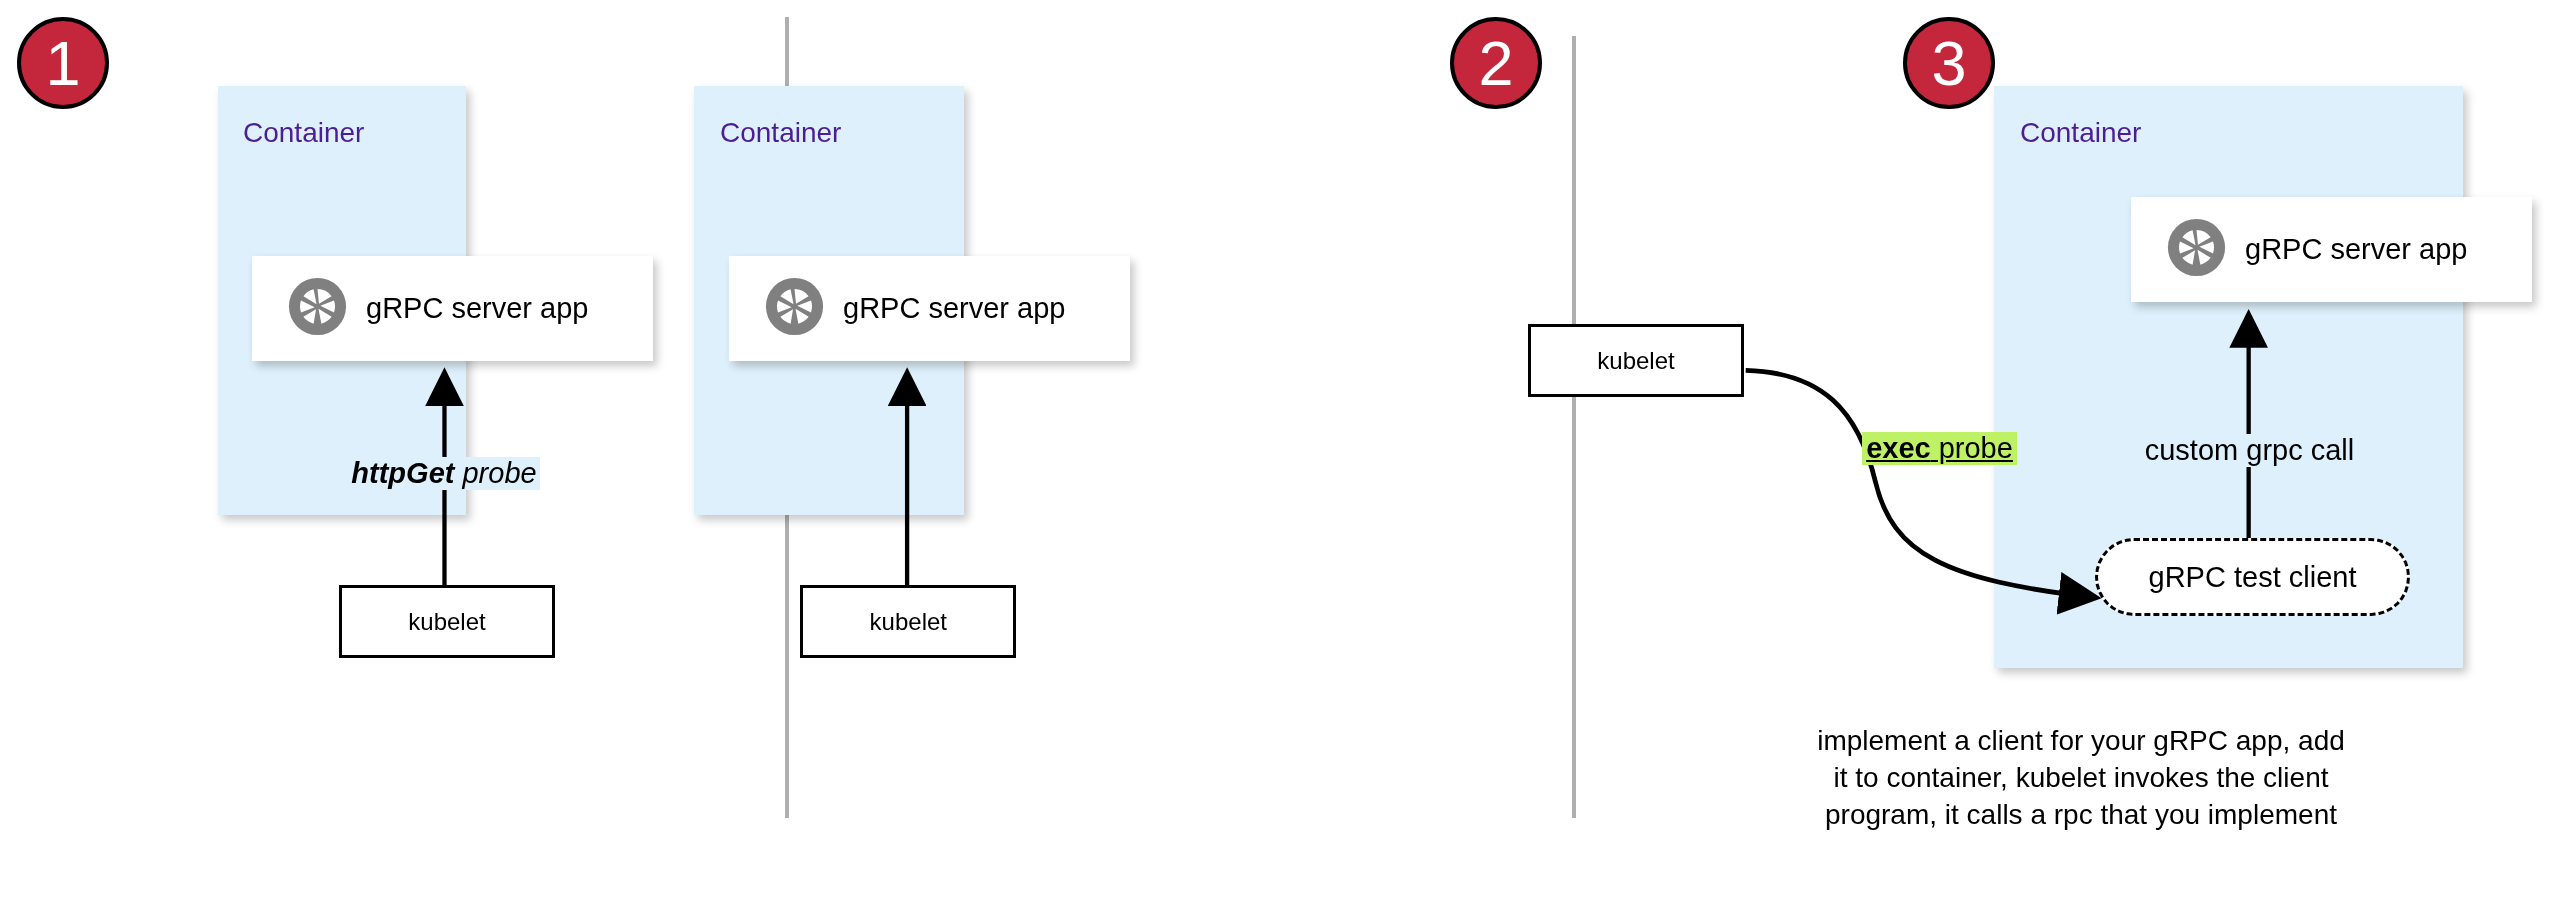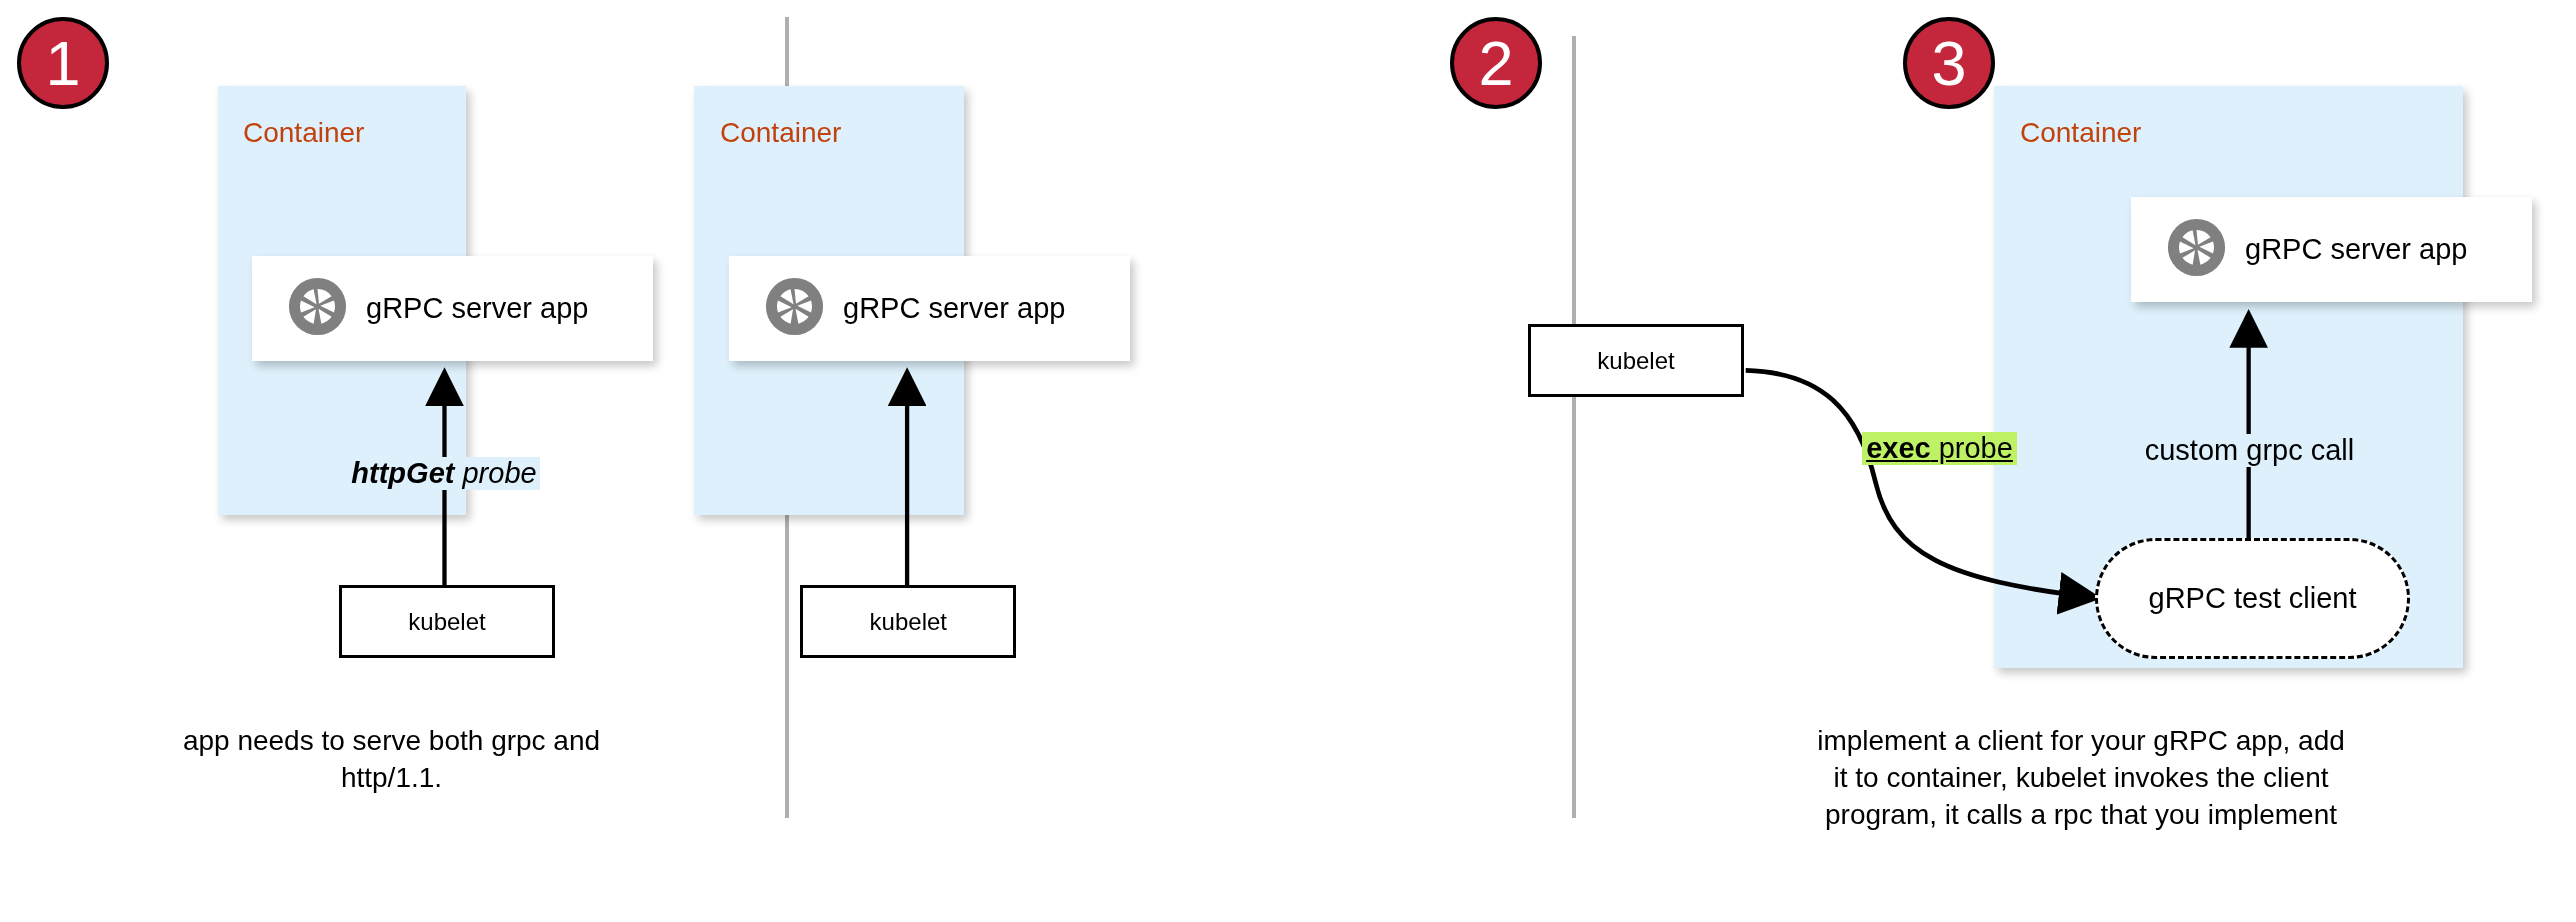--- a/index.html
+++ b/index.html
@@ -10,21 +10,21 @@
 
   .panel{position:absolute;top:0;height:923px;}
 
   
   .badge{position:absolute;border-radius:50%;background:#C4273C;border:4.8px solid #000;
          display:flex;align-items:center;justify-content:center;box-sizing:border-box;}
   .badge-num{color:#ffffff;font-size:63px;line-height:1;font-weight:400;}
 
   
   .container-box{position:absolute;background:#DDF0FB;box-shadow:3.8px 4.8px 8.6px rgba(0,0,0,0.22);}
-  .container-label{position:absolute;font-size:28px;color:#c2410c;white-space:nowrap;}
+  .container-label{position:absolute;font-size:28px;color:#4c1d95;white-space:nowrap;}
 
   
   .app-card{position:absolute;background:#ffffff;box-shadow:3.8px 4.8px 8.6px rgba(0,0,0,0.22);
             display:flex;align-items:center;box-sizing:border-box;padding-left:36px;}
   .app-label{font-size:29px;color:#000;white-space:nowrap;margin-left:19px;}
   .aperture{flex:0 0 auto;display:block;}
 
   
   .plain-box{position:absolute;background:#ffffff;border:3.8px solid #000;box-sizing:border-box;
              display:flex;align-items:center;justify-content:center;}
@@ -92,21 +92,20 @@
     <div class="edge-label" style="left:282px;top:454px;width:324px;height:38px;">
       <span class="lbl-bg" style="background:#DDF0FB;font-style:italic;">
         <b>httpGet</b><span> probe</span>
       </span>
     </div>
 
     <div class="plain-box" style="left:339px;top:585px;width:216px;height:73px;">
       <span>kubelet</span>
     </div>
 
-    <div class="caption" style="left:153px;top:723px;width:477px;">app needs to serve both grpc and http/1.1.</div>
   </div>
 
   <div class="panel" style="left:785px;width:787px;">
 
     <div class="badge" style="left:665px;top:17px;width:92px;height:92px;">
       <span class="badge-num">2</span>
     </div>
 
     <div class="container-box" style="left:-91px;top:86px;width:270px;height:429px;"></div>
     <div class="container-label" style="left:-65px;top:117px;">Container</div>
@@ -192,21 +191,21 @@
     <div class="edge-label" style="left:258px;top:429px;width:219px;height:38px;">
       <span class="lbl-bg" style="background:#bef264;text-decoration:underline;">
         <b>exec</b><span> probe</span>
       </span>
     </div>
 
     <div class="edge-label" style="left:520px;top:431px;width:315px;height:38px;">
       <span class="lbl-bg" style="background:#DDF0FB;">custom grpc call</span>
     </div>
 
-    <div class="dashed-pill" style="left:523px;top:538px;width:315px;height:121px;text-align:right;">
+    <div class="dashed-pill" style="left:523px;top:538px;width:315px;height:78px;text-align:right;">
       <span>gRPC test client</span>
     </div>
 
     <div class="caption" style="left:237px;top:723px;width:544px;">implement a client for your gRPC app, add it to container, kubelet invokes the client program, it calls a rpc that you implement</div>
   </div>
 
 </div>
 
 
 </body></html>

